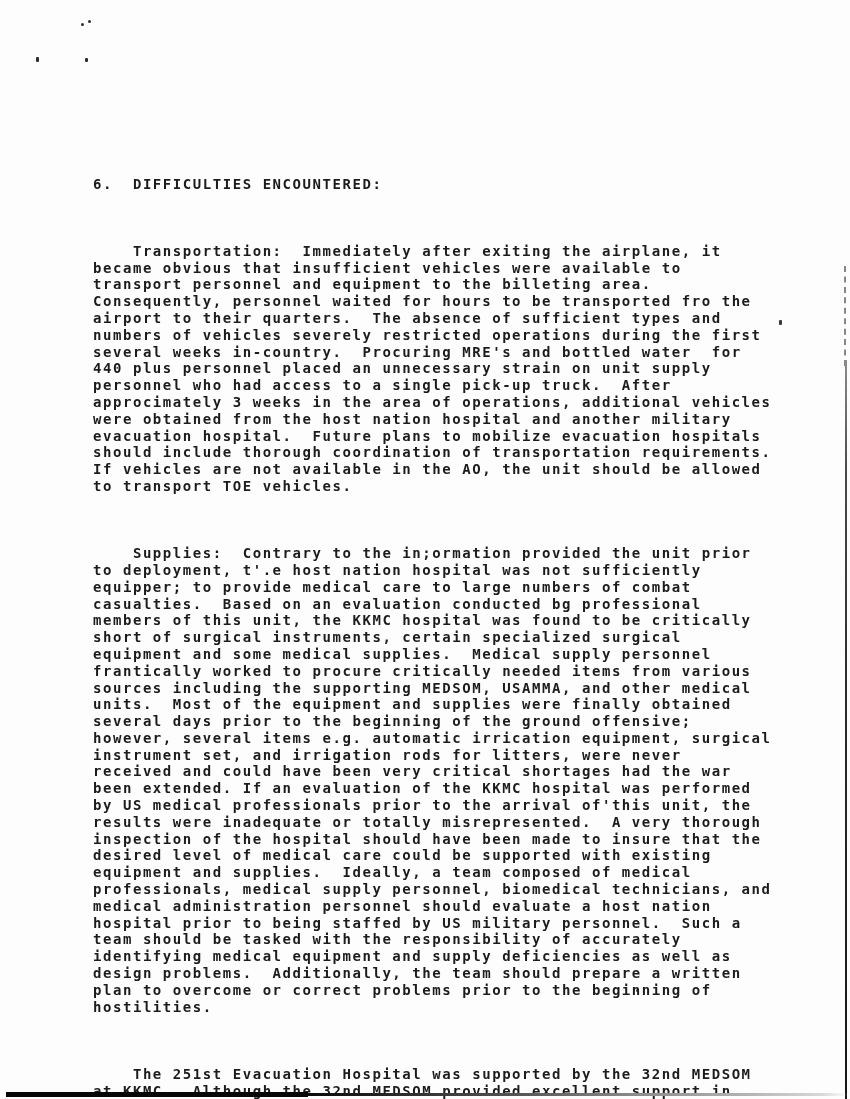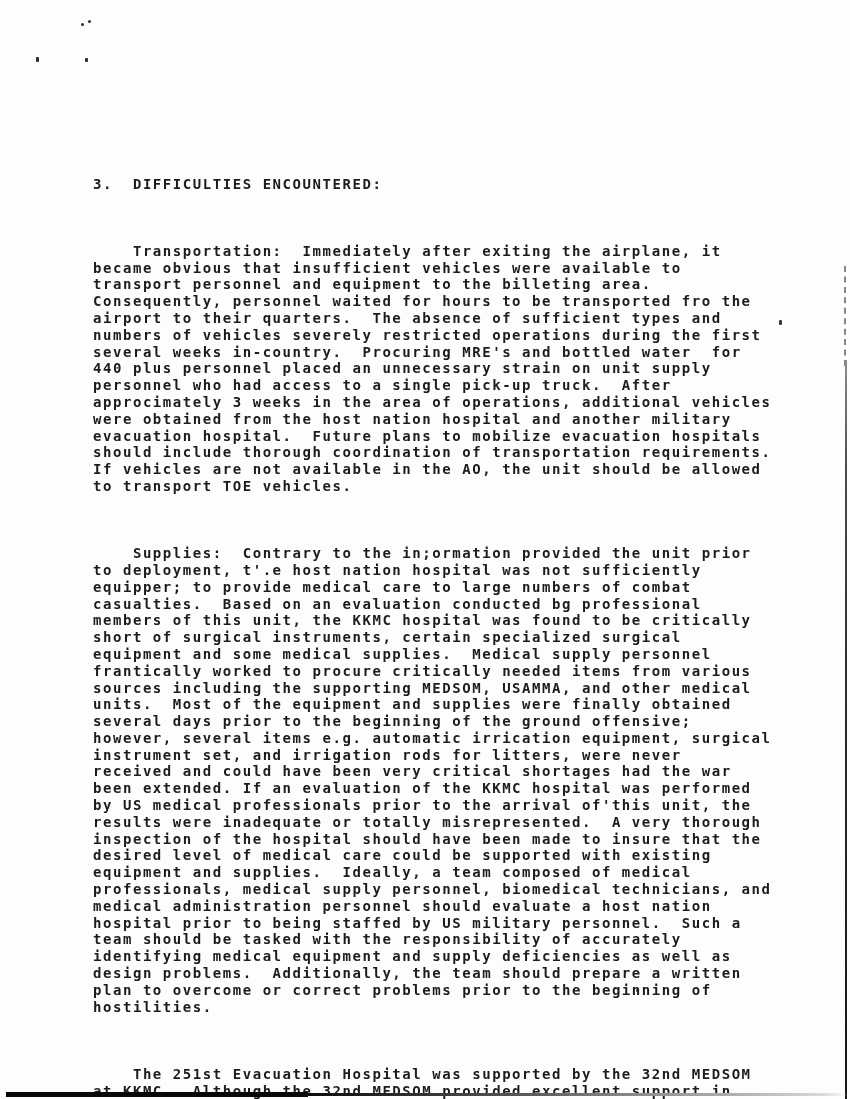--- a/index.html
+++ b/index.html
@@ -90,21 +90,21 @@
 <div class="page">
 
   <span class="speck speck-a"></span>
   <span class="speck speck-b"></span>
   <span class="speck speck-c"></span>
   <span class="speck speck-d"></span>
   <span class="speck speck-e"></span>
   <span class="speck speck-f"></span>
 
   <div class="text-block">
-    <div class="doc-heading">3.  DIFFICULTIES ENCOUNTERED:</div>
+    <div class="doc-heading">6.  DIFFICULTIES ENCOUNTERED:</div>
     <div class="doc-paragraph">    Transportation:  Immediately after exiting the airplane, it
 became obvious that insufficient vehicles were available to
 transport personnel and equipment to the billeting area.
 Consequently, personnel waited for hours to be transported fro the
 airport to their quarters.  The absence of sufficient types and
 numbers of vehicles severely restricted operations during the first
 several weeks in-country.  Procuring MRE's and bottled water  for
 440 plus personnel placed an unnecessary strain on unit supply
 personnel who had access to a single pick-up truck.  After
 approcimately 3 weeks in the area of operations, additional vehicles

